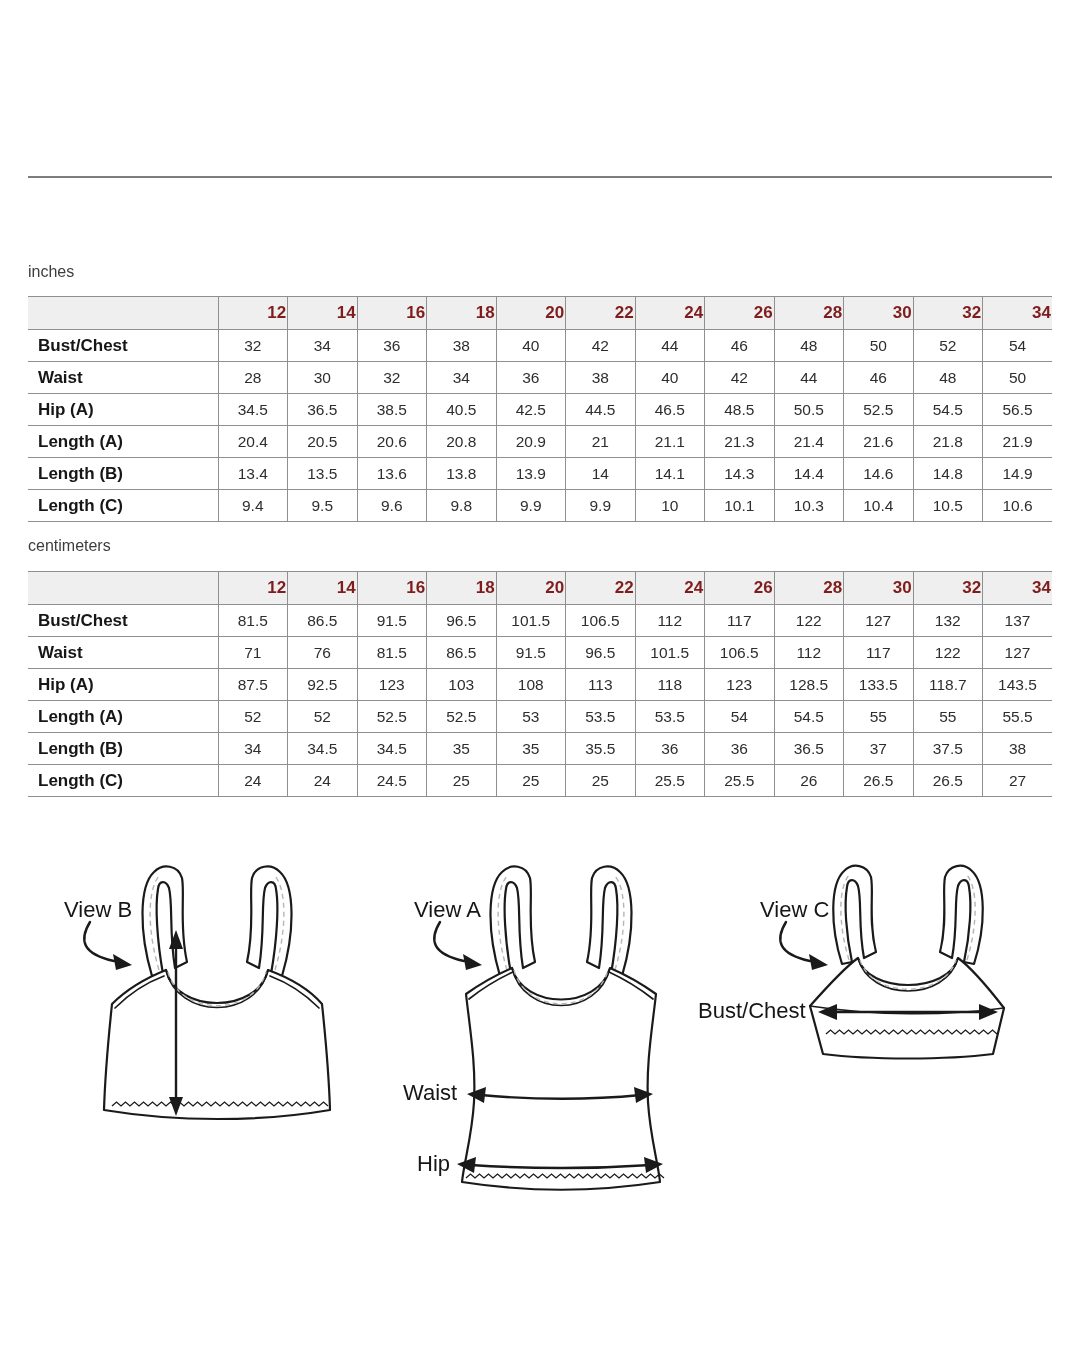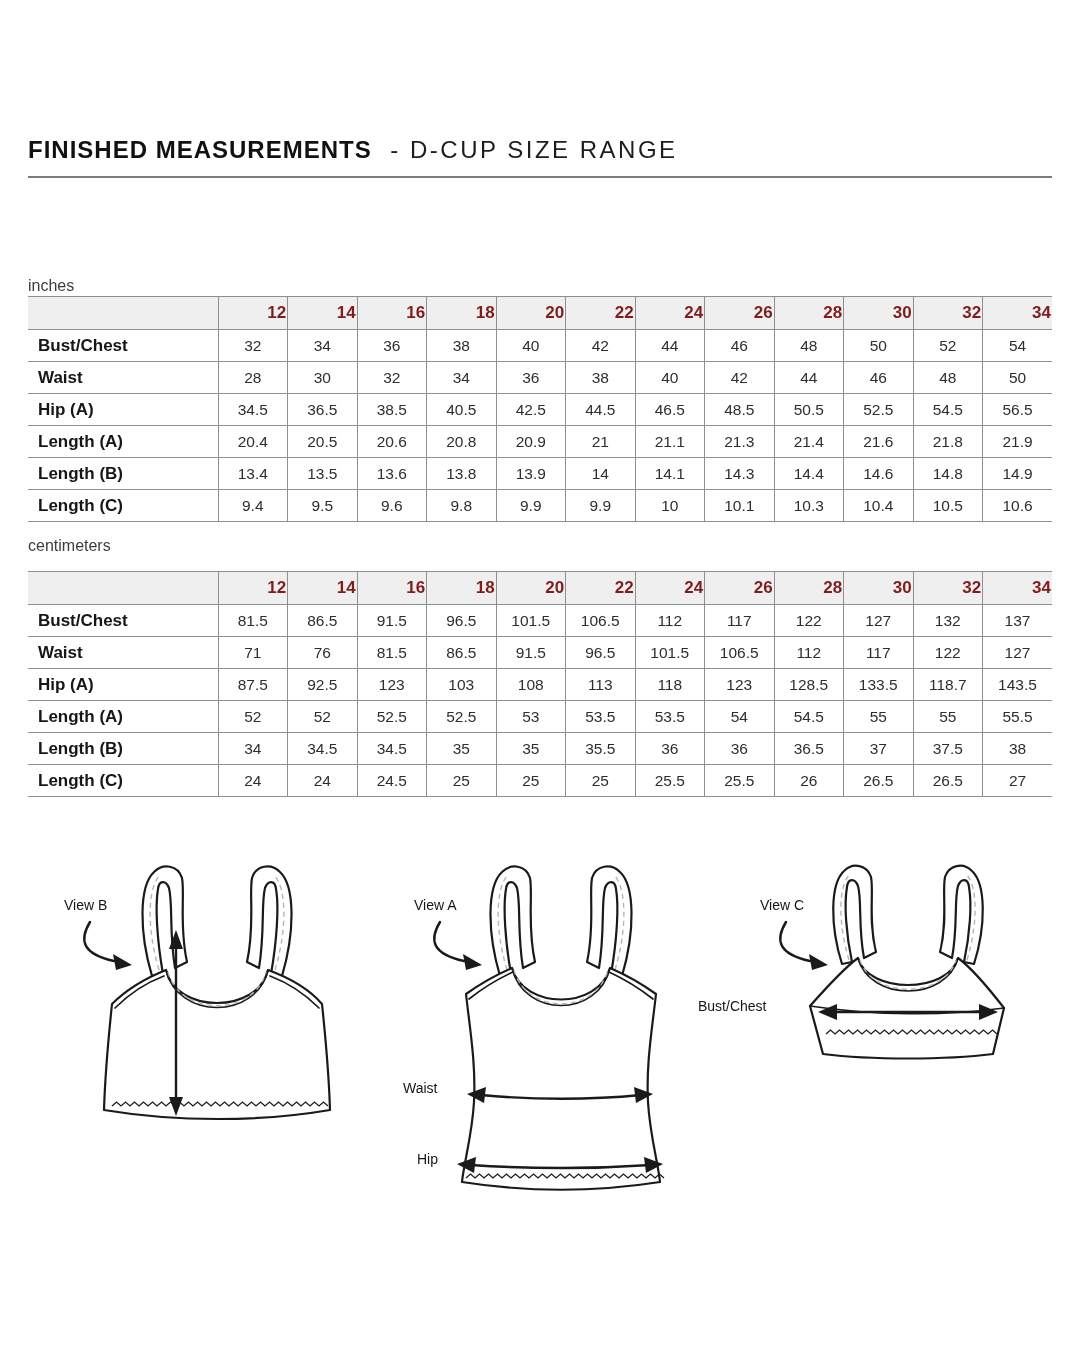--- a/index.html
+++ b/index.html
@@ -7,40 +7,40 @@
     position:relative; width:1080px; height:1350px; background:#fff;
     font-family:"Liberation Sans", sans-serif; color:#1a1a1a; overflow:hidden;
   }
   
   .doc-title { position:absolute; left:28px; top:136px; font-size:24px; white-space:nowrap; }
   .doc-title .t-bold  { font-weight:700; letter-spacing:1px; color:#111; }
   .doc-title .t-light { font-weight:400; letter-spacing:2.5px; color:#1d1d1d; margin-left:12px; }
   .divider { position:absolute; left:28px; width:1024px; top:176px; height:2px; background:#7d7d7d; }
   .section-heading { position:absolute; left:28px; top:214px; font-size:22px; font-weight:700; color:#141414; }
   .unit-label { position:absolute; left:28px; font-size:16px; color:#3d3d3d; }
-  #unit-in { top:277px; }
+  #unit-in { top:263px; }
   #unit-cm { top:537px; }
 
   
   table.size-table {
     position:absolute; left:28px; width:1024px;
     border-collapse:collapse; table-layout:fixed;
   }
   #table-inches { top:296px; }
   #table-cm     { top:571px; }
   .size-table col.label-col { width:190px; }
   .size-table th, .size-table td { border:1px solid #8f8f8f; padding:0; }
   .size-table tr > *:first-child { border-left:none; }
   .size-table tr > *:last-child  { border-right:none; }
   .size-table thead th { background:#efefef; height:32px; font-size:17px; font-weight:700; color:#7f1d1d; text-align:center;padding-left:48px; }
   .size-table tbody th { height:31px; text-align:left; padding-left:10px; font-size:17px; font-weight:700; color:#161616; }
   .size-table tbody td { height:31px; text-align:center; font-size:15.5px; color:#2e2e2e; }
 
   
-  .diagram-label { position:absolute; font-size:14px; color:#161616; white-space:nowrap; }
+  .diagram-label { position:absolute; font-size:22px; color:#161616; white-space:nowrap; }
   #view-b-label { left:64px;  top:897px; }
   #view-a-label { left:414px; top:897px;text-align:right; }
   #view-c-label { left:760px; top:897px; }
   #length-label { left:162px; top:1065px; }
   #waist-label  { left:403px; top:1080px; }
   #hip-label    { left:417px; top:1151px; }
   #bust-label   { left:698px; top:998px; }
   svg.pointer { position:absolute; width:64px; height:52px; overflow:visible; }
   #pointer-b { left:76px;  top:918px; }
   #pointer-a { left:426px; top:918px; }
@@ -55,24 +55,20 @@
   .stitch { fill:none; stroke:#b5b5b5; stroke-width:1.4; stroke-dasharray:5 4; }
   .zz   { fill:none; stroke:#1a1a1a; stroke-width:1.3; stroke-linejoin:miter; }
   .arrow-line { fill:none; stroke:#1a1a1a; stroke-width:2.4; }
   .arrow-head { fill:#1a1a1a; stroke:none; }
 </style>
 </head>
 <body>
 
 <div class="page">
 
-  <div class="doc-title">
-    <span class="t-bold">FINISHED MEASUREMENTS</span>
-    <span class="t-light">- D-CUP SIZE RANGE</span>
-  </div>
   <div class="divider"></div>
 
   <div class="unit-label" id="unit-in">inches</div>
   <table class="size-table" id="table-inches">
     <colgroup>
         <col class="label-col">
       </colgroup>
   <thead>
         <tr>
           <th></th>

